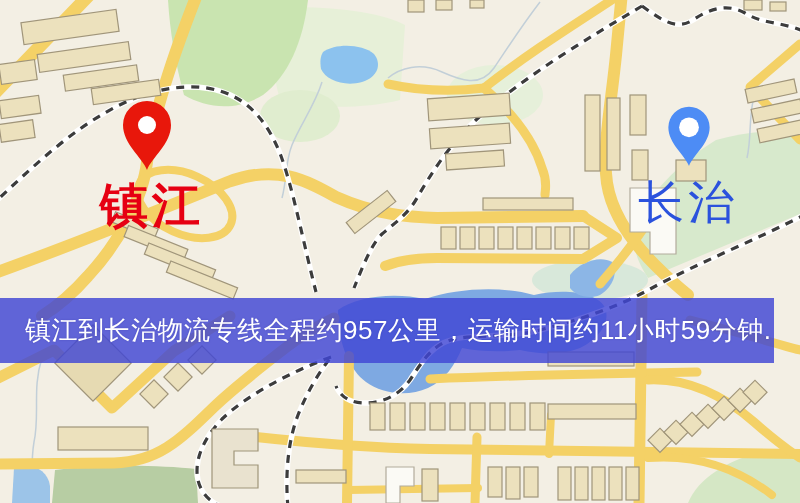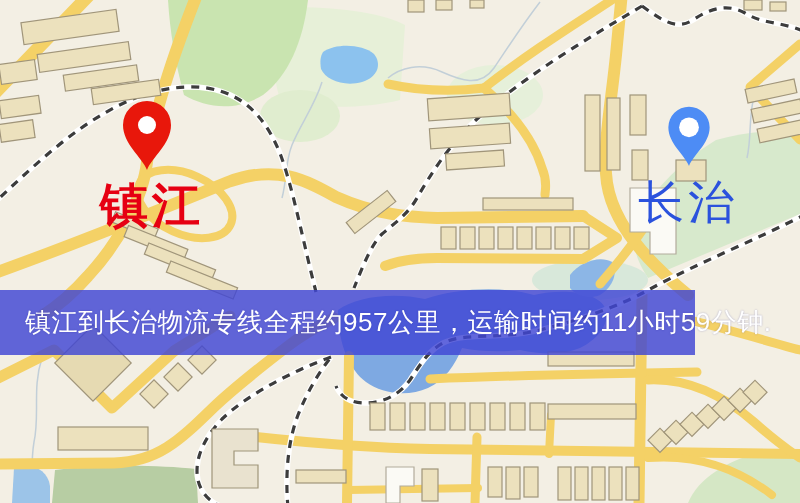--- a/index.html
+++ b/index.html
@@ -1,19 +1,19 @@
 <!DOCTYPE html>
 <html><head>
 <meta charset="utf-8">
 <style>
   html,body{margin:0;padding:0;background:#ffffff;}
   .stage{position:relative;width:800px;height:503px;overflow:hidden;
          font-family:"Liberation Sans",sans-serif;}
   .stage svg{position:absolute;left:0;top:0;display:block;}
-  .banner{position:absolute;left:0;top:290px;width:695px;height:65px;
+  .banner{position:absolute;left:0;top:298px;width:774px;height:65px;
           background:rgba(64,70,212,0.82);display:flex;align-items:center;}
   .banner-text{color:#ffffff;font-size:26px;letter-spacing:0.5px;
                padding-left:25px;white-space:nowrap;
                text-shadow:0 0 2px rgba(40,40,150,0.35);}
   text.pin-label{font-family:"Liberation Sans",sans-serif;}
 </style>
 </head>
 <body>
 
 <div class="stage">

